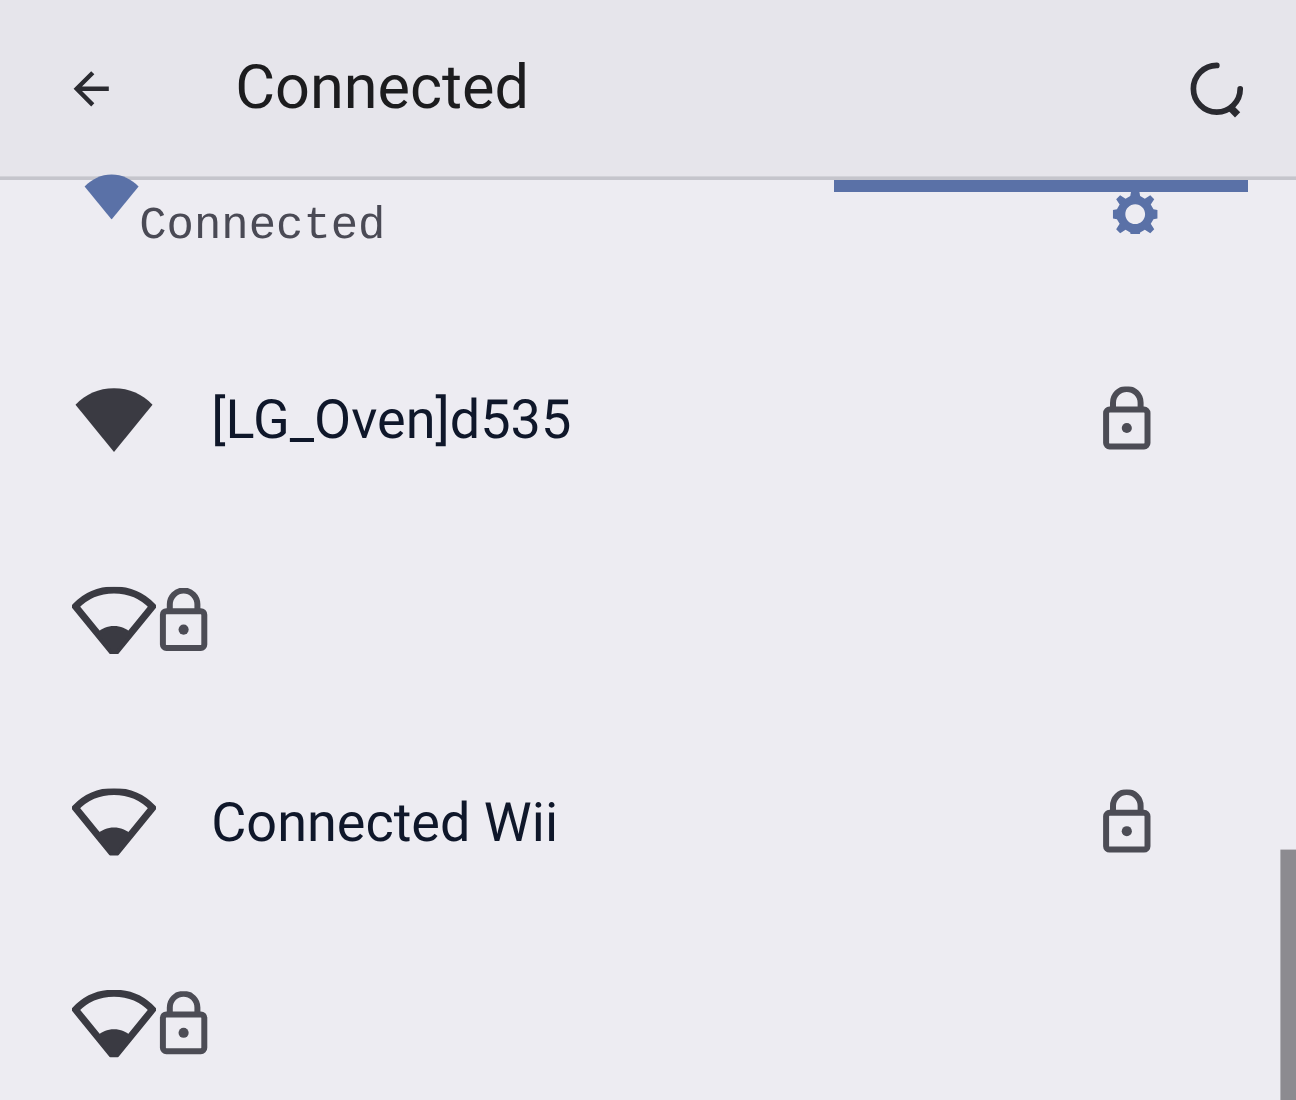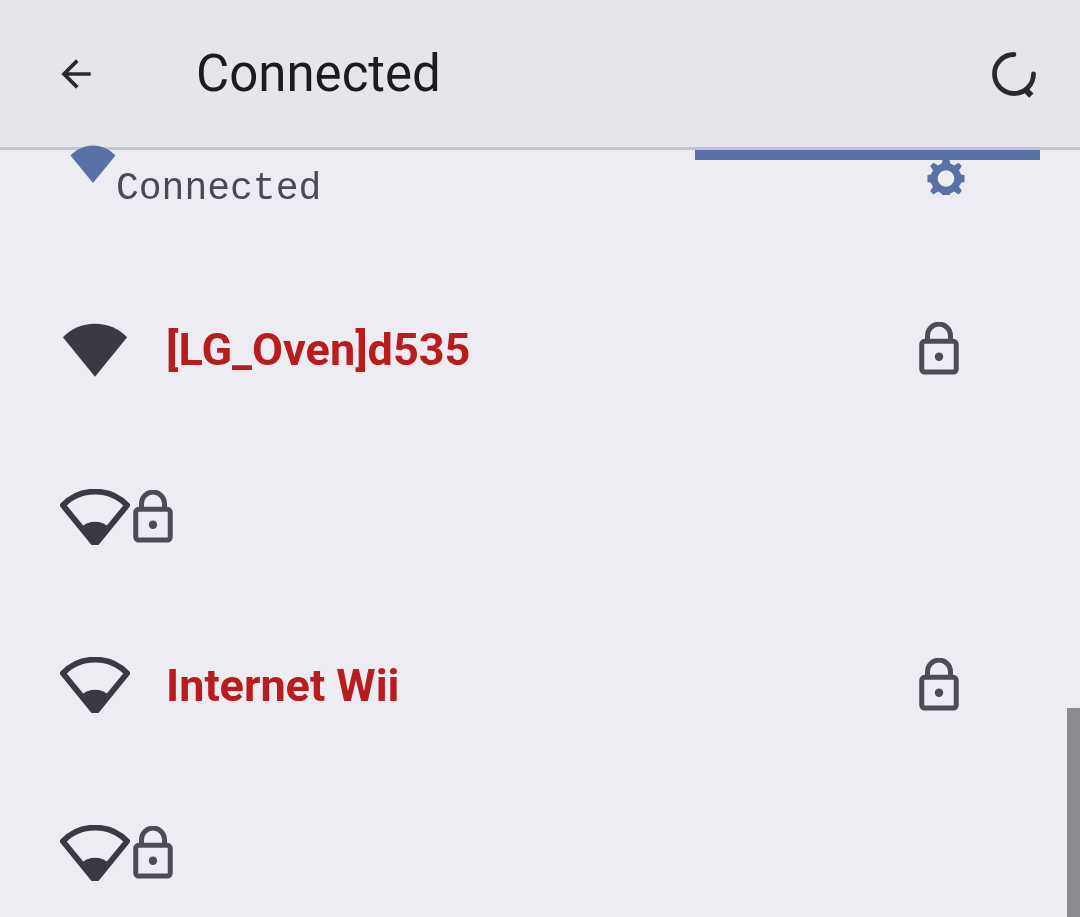--- a/index.html
+++ b/index.html
@@ -116,24 +116,24 @@
       width: 70px;
       height: 56px;
       flex-shrink: 0;
     }
     .wifi-icon svg {
       width: 70px;
       height: 56px;
     }
     .network-name {
       font-size: 45px;
-      color: #b91c1c;
-      margin-left: 36px;
+      color: #0f172a;
+      margin-left: 46px;
       flex: 1;
-      font-weight: 700;
+      font-weight: 400;
     }
     .lock-icon {
       width: 46px;
       height: 54px;
       flex-shrink: 0;
       margin-right: 60px;
     }
     .lock-icon svg {
       width: 46px;
       height: 54px;
@@ -215,21 +215,21 @@
     </div>
   </div>
 
   <div class="network-item">
     <div class="wifi-icon">
       <svg viewBox="0 0 24 19">
         <path d="M12 19 L1 5.5 C3.8 2.5 7.6 0.8 12 0.8 C16.4 0.8 20.2 2.5 23 5.5 Z" fill="none" stroke="#3a3a42" stroke-width="2"></path>
         <path d="M12 19 L7.2 13 C8.5 11.8 10.1 11.1 12 11.1 C13.9 11.1 15.5 11.8 16.8 13 Z" fill="#3a3a42"></path>
       </svg>
     </div>
-    <div class="network-name">Internet Wii</div>
+    <div class="network-name">Connected Wii</div>
     <div class="lock-icon">
       <svg viewBox="0 0 24 28">
         <path d="M18 10V7c0-3.3-2.7-6-6-6S6 3.7 6 7v3" fill="none" stroke="#4c4c55" stroke-width="2.6"></path>
         <rect x="3" y="10" width="18" height="16" rx="1.5" fill="none" stroke="#4c4c55" stroke-width="2.6"></rect>
         <circle cx="12" cy="18" r="2.2" fill="#4c4c55"></circle>
       </svg>
     </div>
   </div>
 
   <div class="network-item">

